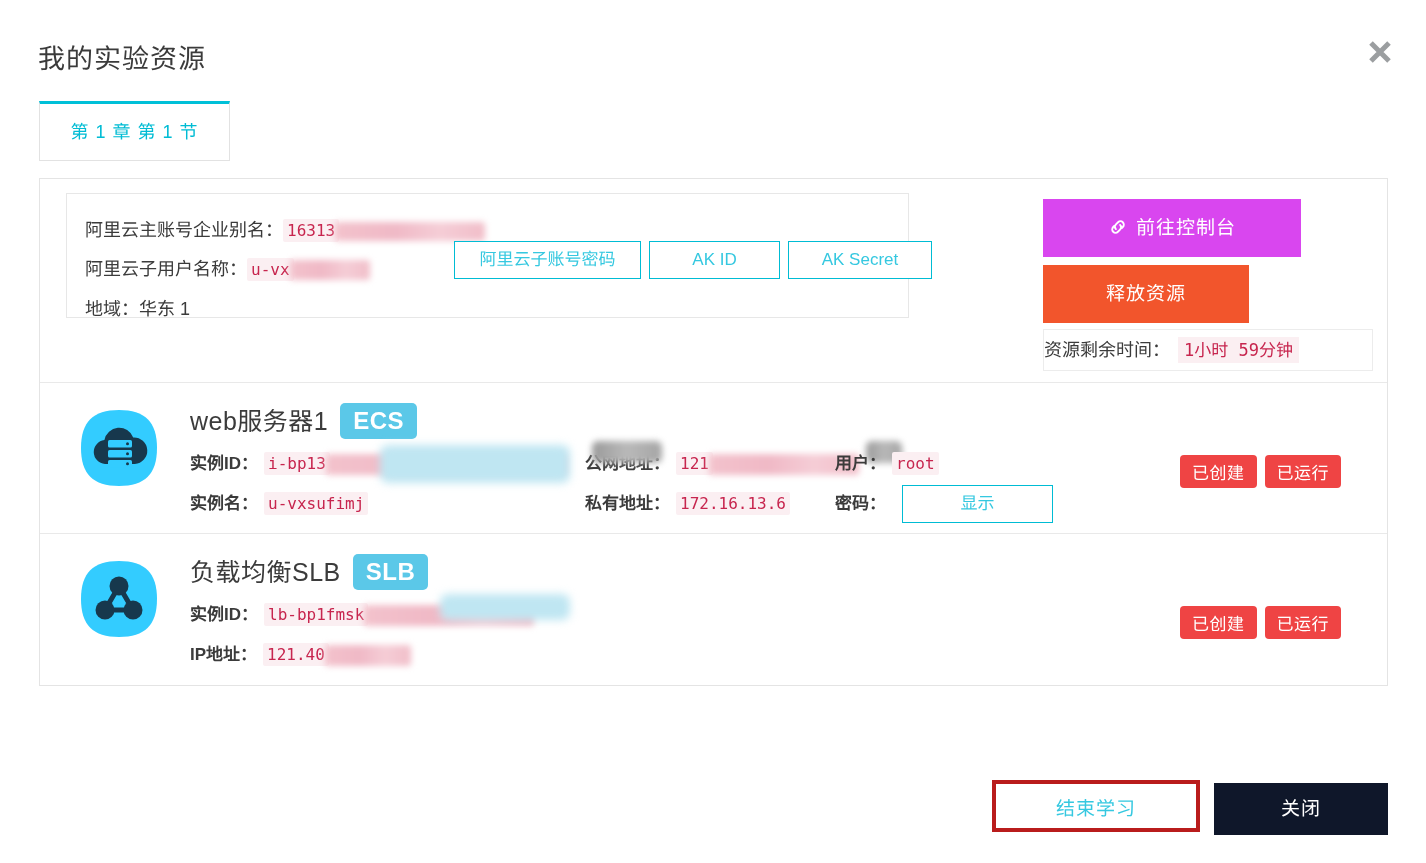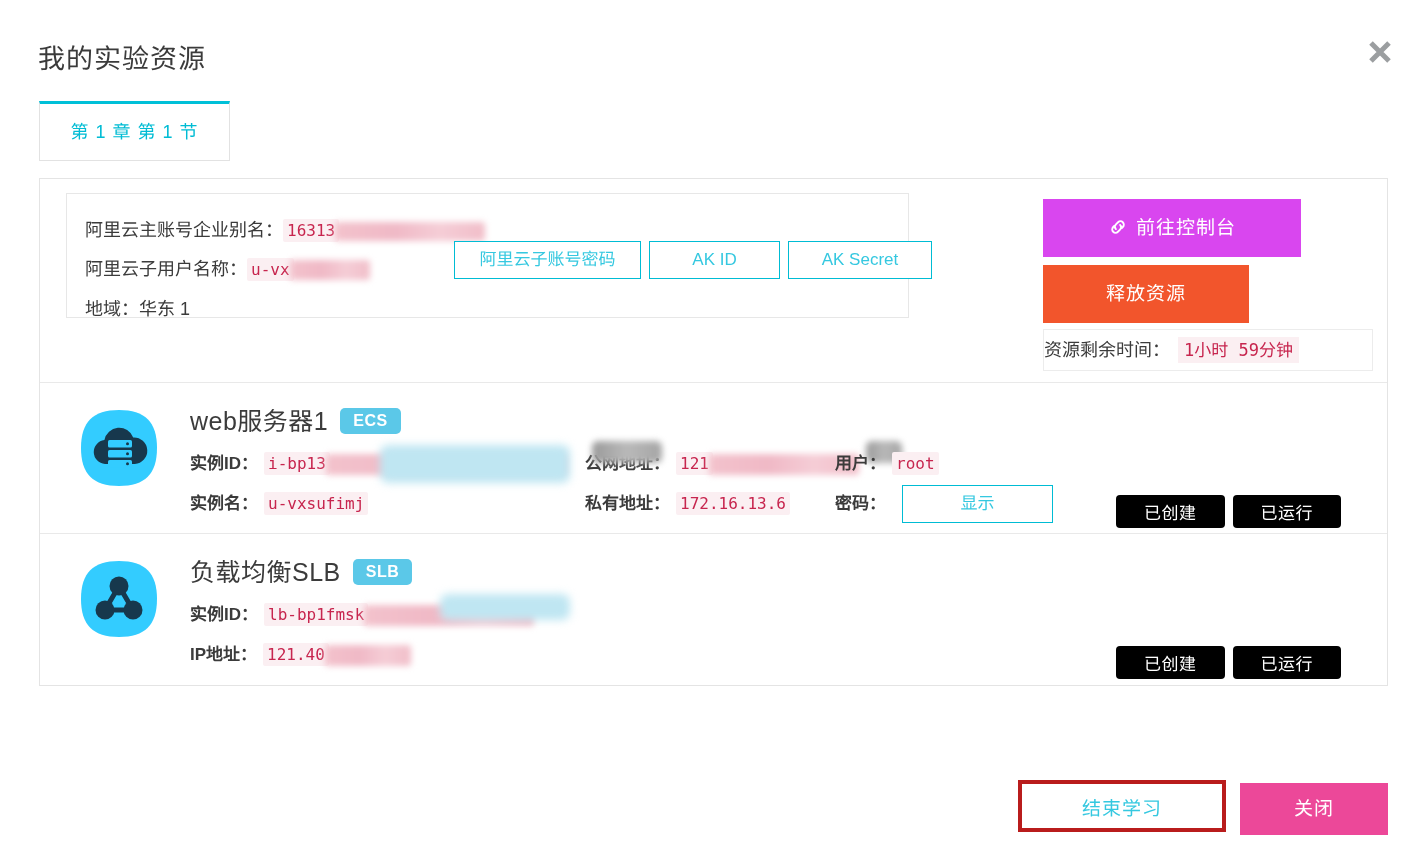--- a/index.html
+++ b/index.html
@@ -224,21 +224,21 @@
     color: #3b3b3b;
     vertical-align: middle;
     letter-spacing: 0.5px;
   }
   .res-badge {
     display: inline-block;
     vertical-align: middle;
     margin-left: 12px;
     background: #5bc8e8;
     color: #fff;
-    font-size: 16px;
+    font-size: 24px;
     font-weight: bold;
     border-radius: 5px;
     padding: 4px 13px;
     letter-spacing: 0.5px;
     position: relative;
     top: 2px;
   }
   .res-field {
     position: absolute;
     font-size: 17px;
@@ -249,28 +249,27 @@
   }
   .res-field .mono { font-weight: normal; }
   .lbl { margin-right: 6px; }
 
   .badges {
     position: absolute;
     right: 46px;
   }
   .st-badge {
     display: inline-block;
-    background: #000000;
+    background: #ef4444;
     color: #fff;
     font-size: 17px;
     border-radius: 4px;
-    padding: 4px 28px;
+    padding: 4px 12px;
     margin-left: 8px;
     letter-spacing: 0.5px;
-    margin-top: 40px;
   }
 
   .show-btn {
     position: absolute;
     width: 151px;
     height: 38px;
     line-height: 36px;
   }
 
   
@@ -290,25 +289,25 @@
     color: #35c8e0;
     background: #fff;
     font-size: 19px;
     cursor: pointer;
     letter-spacing: 1px;
     margin-right: 14px;
   }
   .btn-close-main {
     display: inline-block;
     box-sizing: border-box;
-    width: 148px;
+    width: 174px;
     height: 52px;
     line-height: 52px;
     text-align: center;
-    background: #ec4899;
+    background: #0f172a;
     color: #fff;
     font-size: 19px;
     cursor: pointer;
     letter-spacing: 1px;
   }
 </style>
 </head>
 <body>
 
 <div class="dialog">

